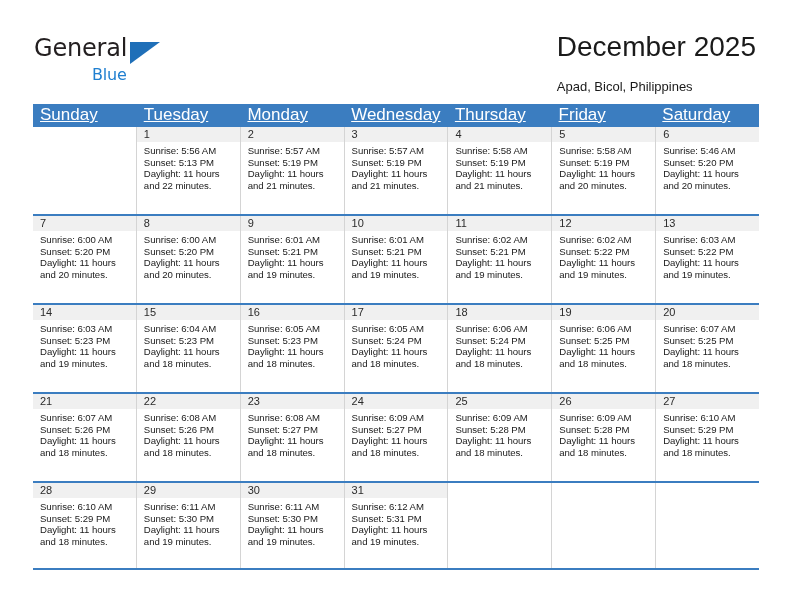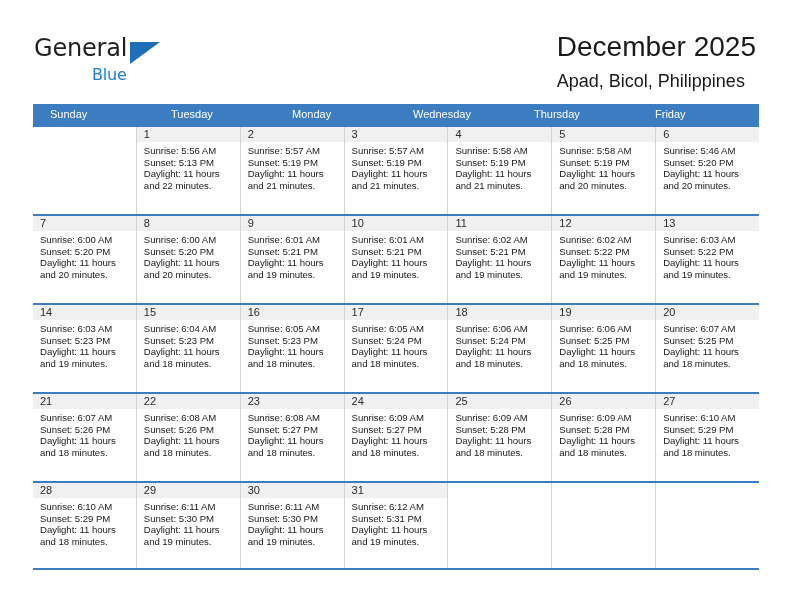--- a/index.html
+++ b/index.html
@@ -78,22 +78,22 @@
     text-align: left;
   }
   .cal-title {
     font-size: 28px;
     font-weight: 400;
     color: #1a1a1a;
     line-height: 34px;
     white-space: nowrap;
   }
   .cal-subtitle {
-    margin-top: 8px;
-    font-size: 18px;
+    margin-top: 14px;
+    font-size: 13px;
     font-weight: 400;
     color: #1a1a1a;
     line-height: 18px;
     white-space: nowrap;
   }
 
   
   .calendar {
     position: absolute;
     left: 33px;
@@ -103,26 +103,27 @@
 
   .dow-row {
     display: flex;
     width: 726px;
     height: 21px;
     background: #3b7dc0;
   }
   .dow-cell {
     flex: 1 1 0;
     color: #ffffff;
-    font-size: 11px;
+    font-size: 17px;
     line-height: 21px;
-    padding-left: 17px;
+    padding-left: 7px;
     box-sizing: border-box;
     white-space: nowrap;
     overflow: hidden;
+    text-decoration: underline;
   }
 
   .week-row {
     display: flex;
     width: 726px;
     height: 89px;
     border-top: 2px solid #3b7dc0;
     box-sizing: border-box;
   }
   .week-row:last-child {
@@ -189,20 +190,21 @@
   </div>
 
   <div class="calendar">
     <div class="dow-row" id="dow-row">
         <div class="dow-cell">Sunday</div>
         <div class="dow-cell">Tuesday</div>
         <div class="dow-cell">Monday</div>
         <div class="dow-cell">Wednesday</div>
         <div class="dow-cell">Thursday</div>
         <div class="dow-cell">Friday</div>
+        <div class="dow-cell">Saturday</div>
       </div>
     <div id="weeks-container">
         <div class="week-row">
           <div class="day-cell empty">
             <div class="day-num-strip"></div>
           </div>
           <div class="day-cell">
             <div class="day-num-strip">1</div>
             <div class="day-info">
               <div>Sunrise: 5:56 AM</div>

